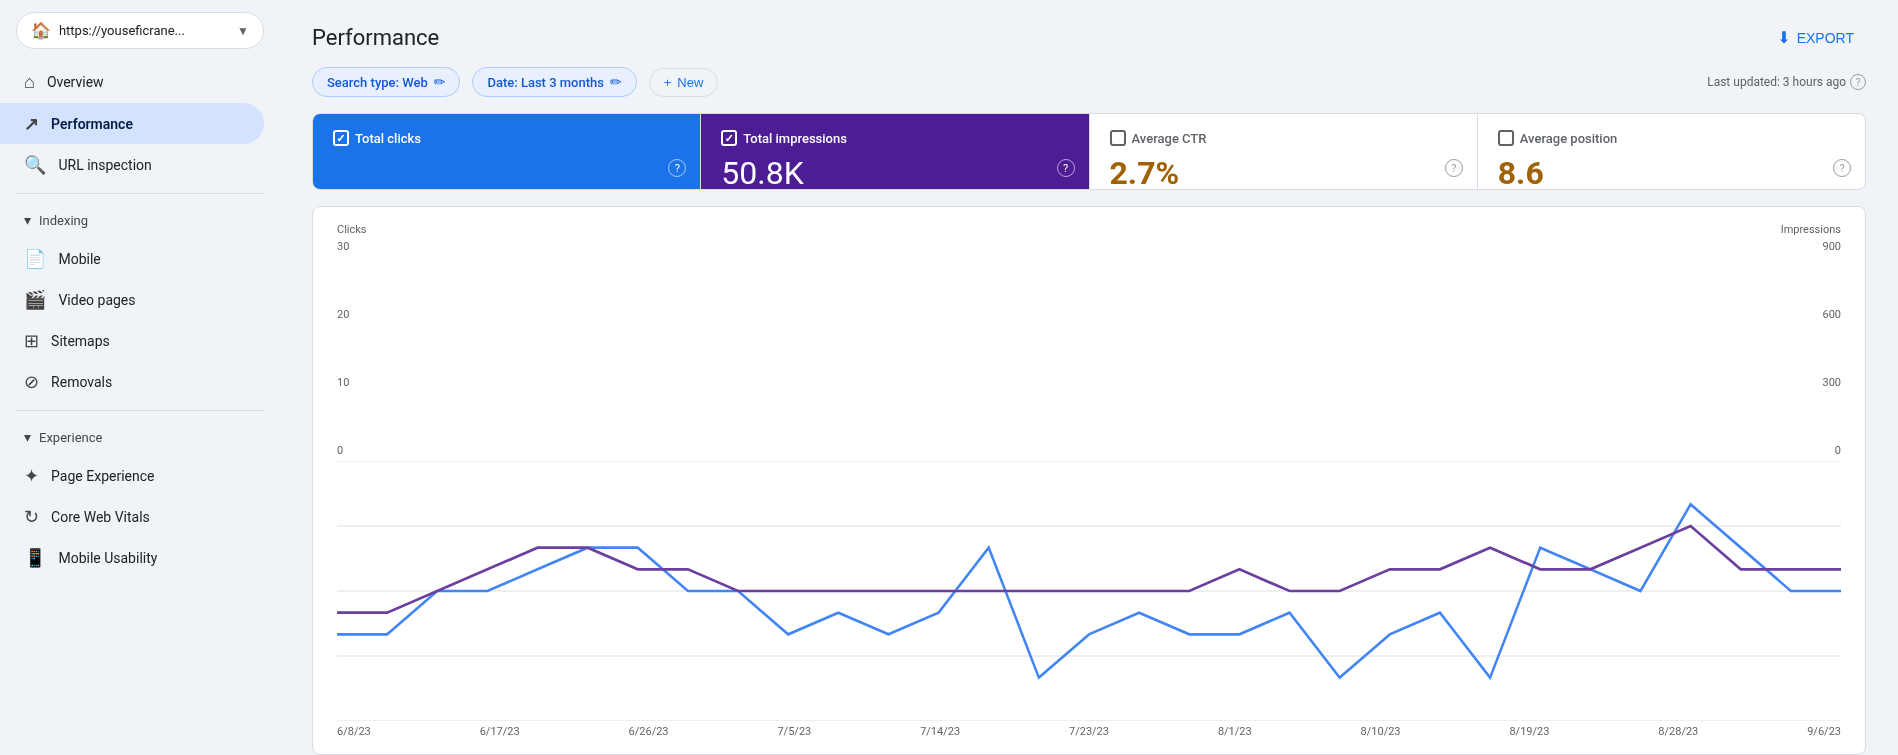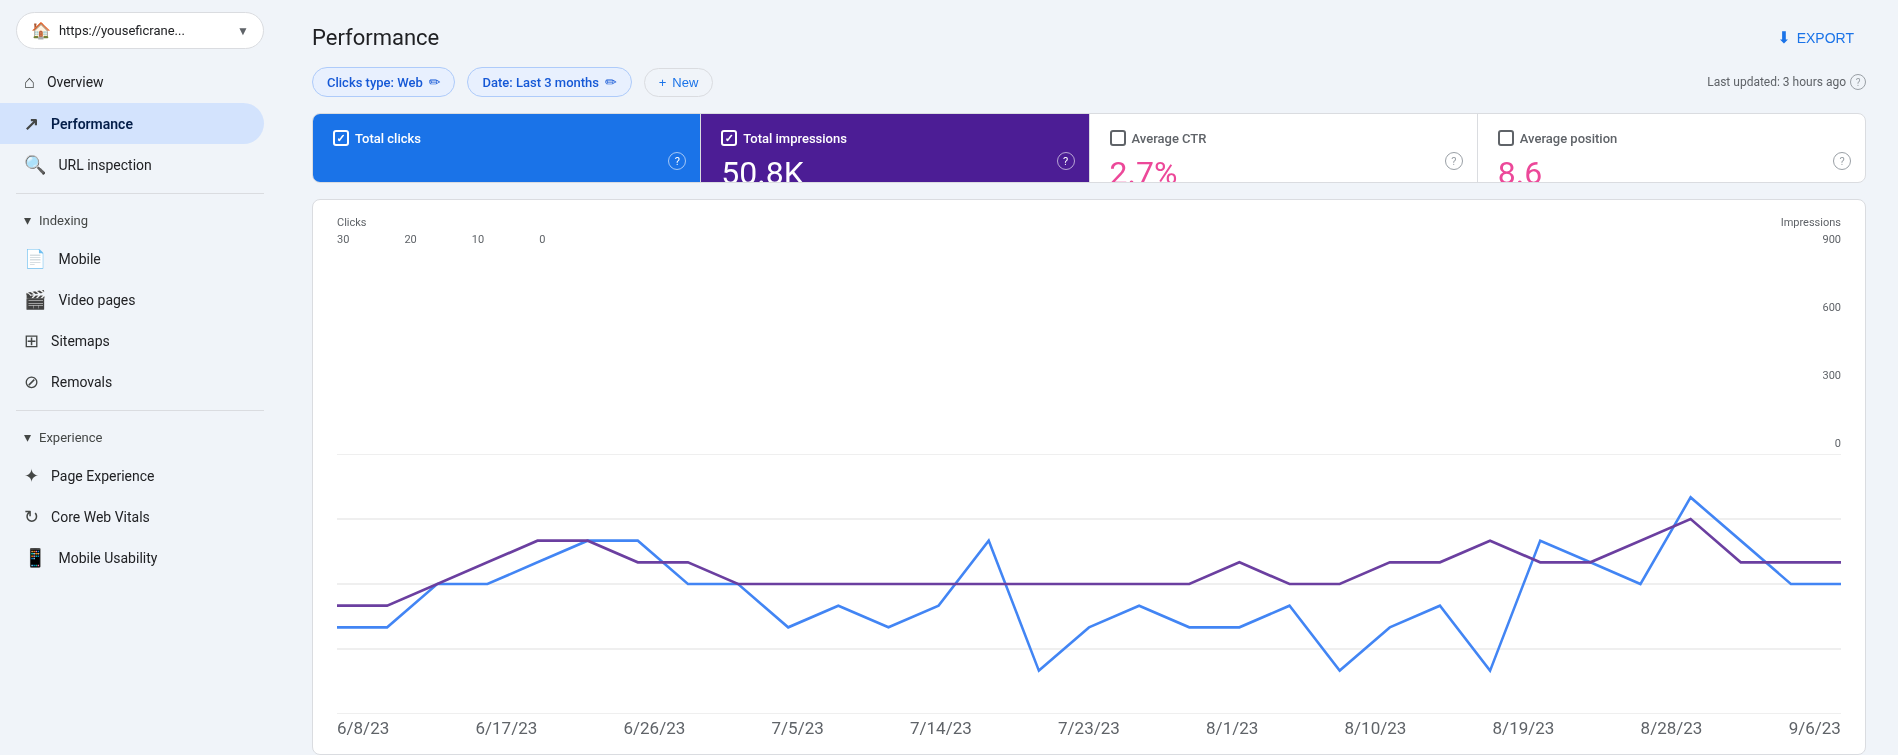--- a/index.html
+++ b/index.html
@@ -251,21 +251,21 @@
     }
 
     .metric-card.active-blue .metric-value,
     .metric-card.active-blue .metric-label,
     .metric-card.active-blue .metric-checkbox { color: white; }
 
     .metric-card.active-purple .metric-value,
     .metric-card.active-purple .metric-label,
     .metric-card.active-purple .metric-checkbox { color: white; }
 
-    .metric-card.inactive .metric-value { color: #ec4899; }
+    .metric-card.inactive .metric-value { color: #a16207; font-weight: bold; }
     .metric-card.inactive .metric-label { color: #5f6368; }
     .metric-card.inactive .metric-checkbox { border-color: #5f6368; color: #5f6368; }
 
     .metric-help {
       position: absolute;
       bottom: 12px;
       right: 14px;
       width: 18px;
       height: 18px;
       border-radius: 50%;
@@ -316,21 +316,21 @@
 
     svg.chart-svg {
       width: 100%;
       height: 100%;
     }
 
     .x-axis-labels {
       display: flex;
       justify-content: space-between;
       padding: 4px 0 0;
-      font-size: 17px;
+      font-size: 11px;
       color: #5f6368;
     }
   </style>
 </head>
 <body>
 
 <div class="sidebar">
   <div class="sidebar-url-bar">
     <span class="url-icon">🏠</span>
     <span class="url-text">https://youseficrane...</span>
@@ -397,21 +397,21 @@
   <div class="main-header">
     <h1 class="main-title">Performance</h1>
     <button class="export-btn">
       <span style="font-size:16px;">⬇</span>
       <span>EXPORT</span>
     </button>
   </div>
 
   <div class="toolbar">
     <div class="filter-chip">
-      <span>Clicks type: Web</span>
+      <span>Search type: Web</span>
       <span class="edit-icon">✏</span>
     </div>
     <div class="filter-chip">
       <span>Date: Last 3 months</span>
       <span class="edit-icon">✏</span>
     </div>
     <button class="new-btn">
       <span>+</span>
       <span>New</span>
     </button>
@@ -452,21 +452,21 @@
       </div>
       <div class="metric-value">8.6</div>
       <div class="metric-help dark">?</div>
     </div>
   </div>
 
   <div class="chart-area">
     <div class="chart-labels-row">
       <div>
         <div class="chart-y-label">Clicks</div>
-        <div style="display:flex;flex-direction:row;gap:55px;margin-top:4px;">
+        <div style="display:flex;flex-direction:column;gap:55px;margin-top:4px;">
           <span class="chart-y-label">30</span>
           <span class="chart-y-label">20</span>
           <span class="chart-y-label">10</span>
           <span class="chart-y-label">0</span>
         </div>
       </div>
       <div style="text-align:right;">
         <div class="chart-y-label-right">Impressions</div>
         <div style="display:flex;flex-direction:column;gap:55px;margin-top:4px;align-items:flex-end;">
           <span class="chart-y-label">900</span>

